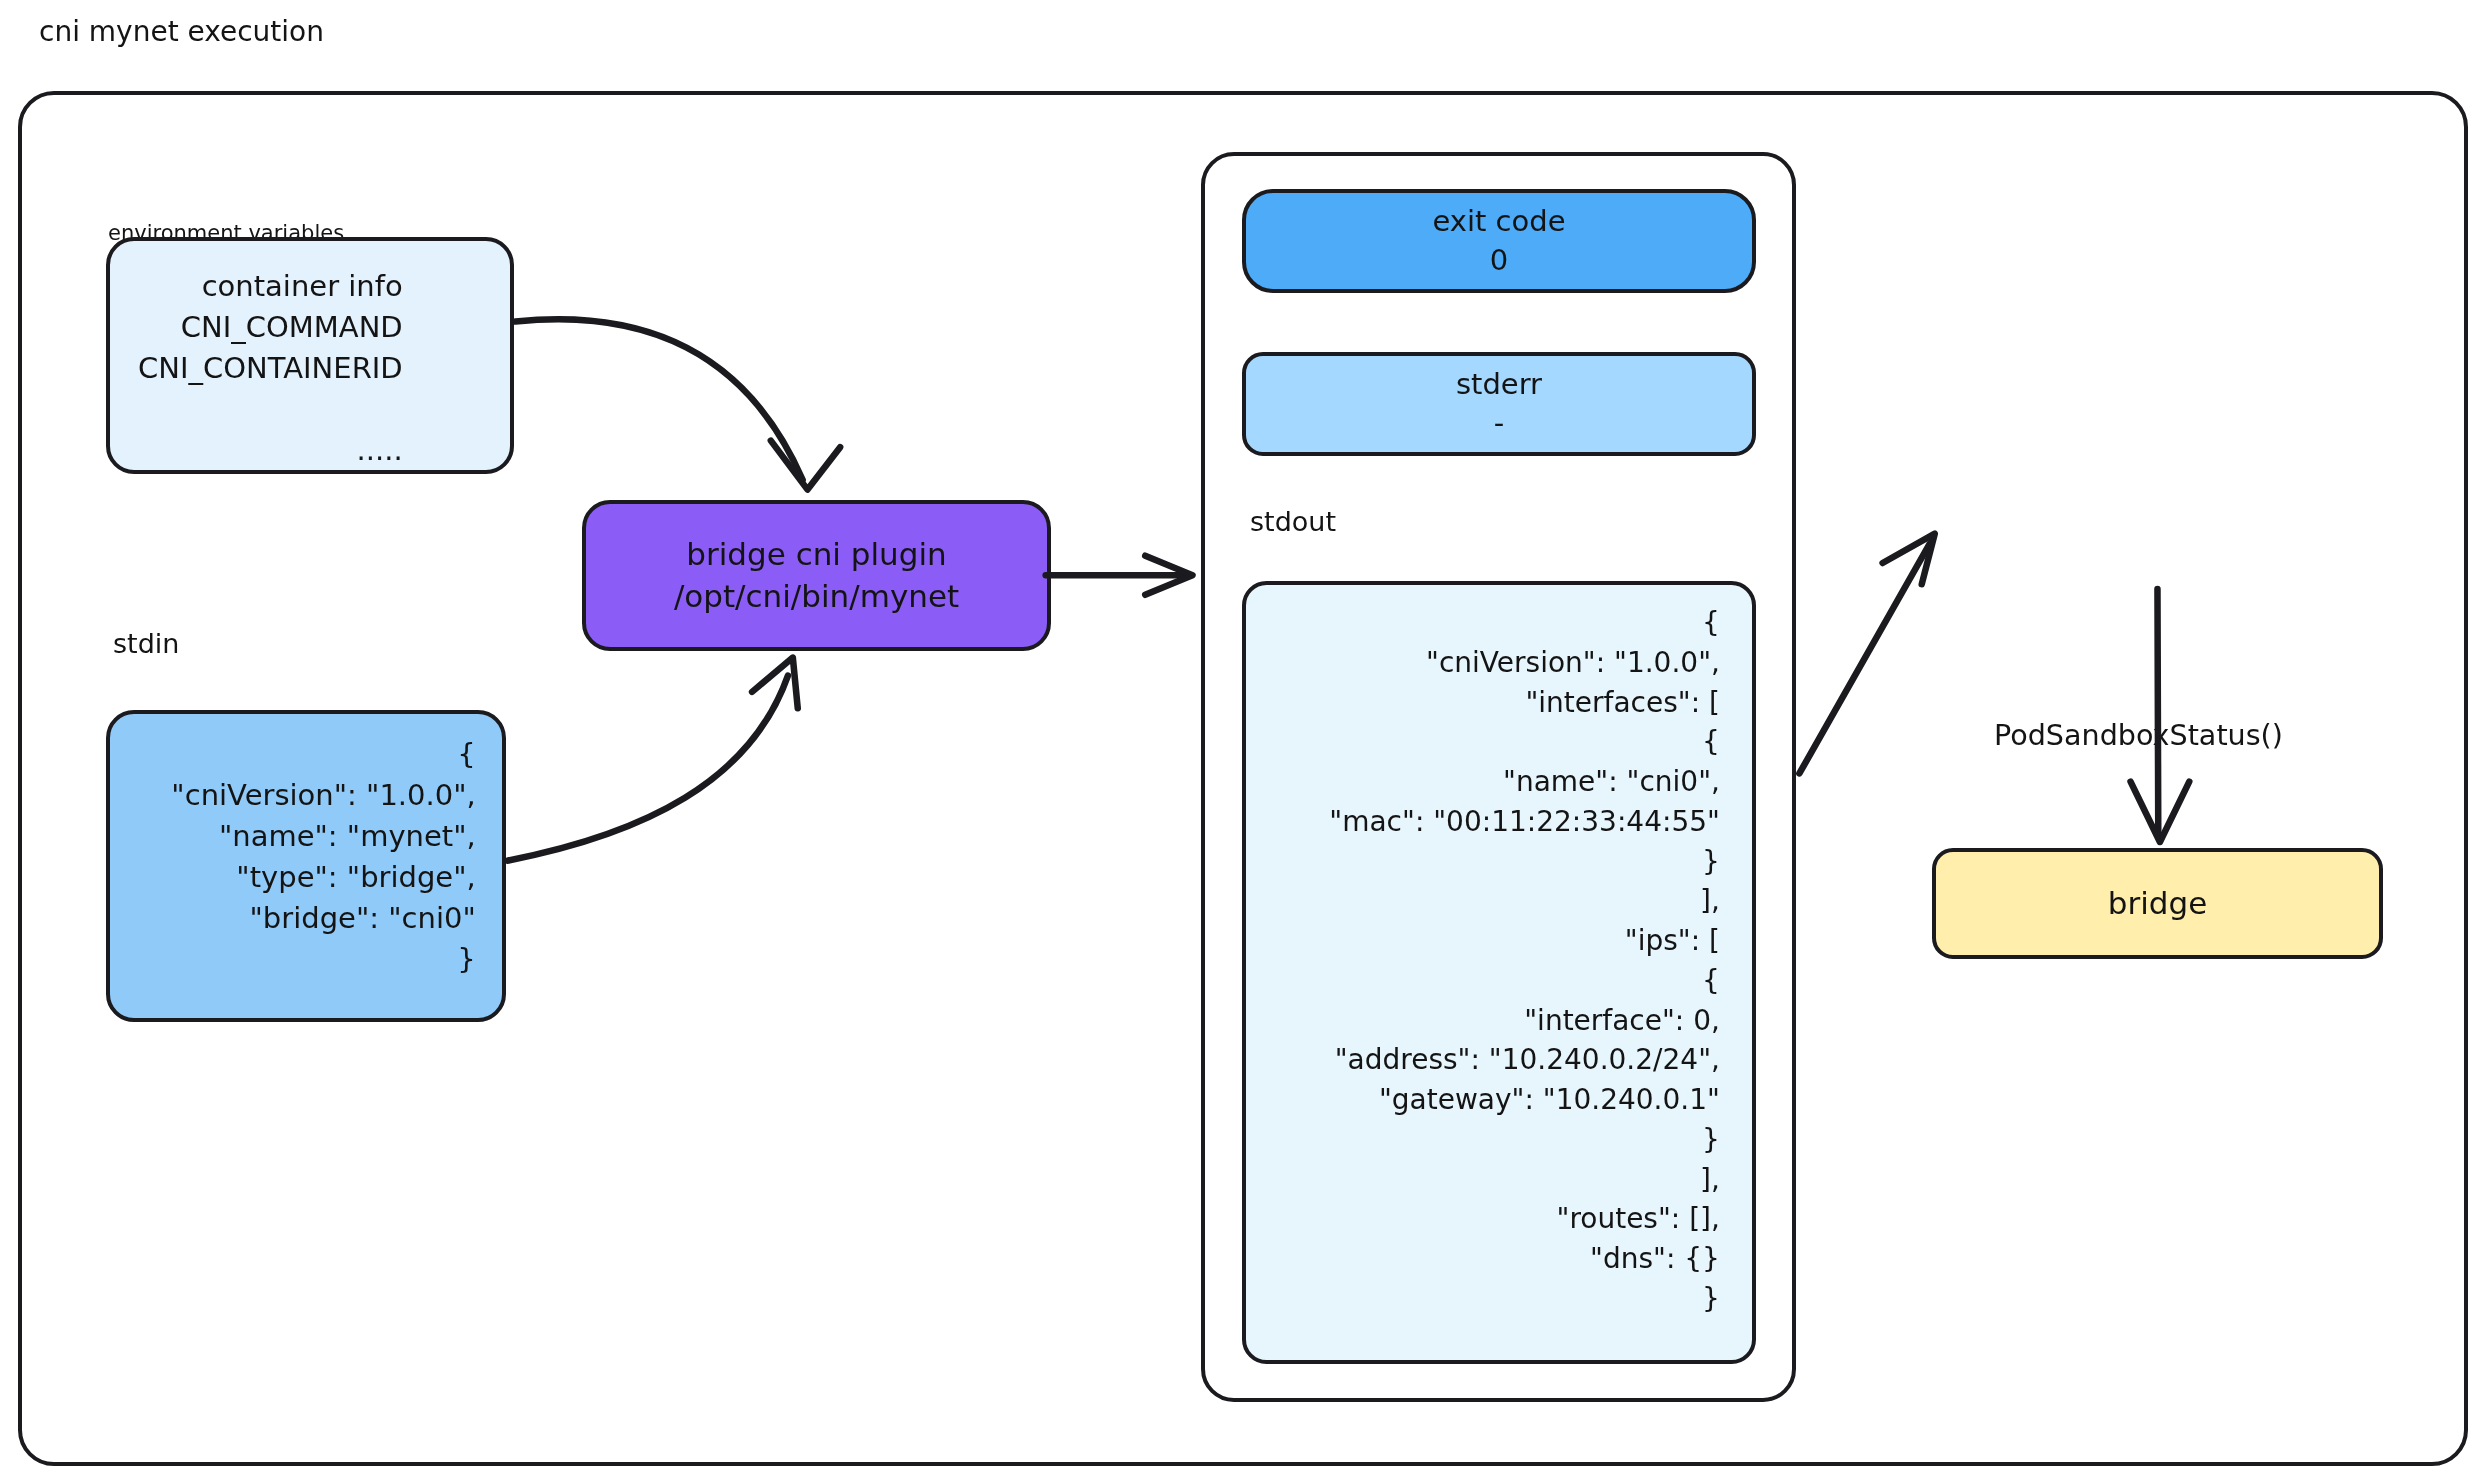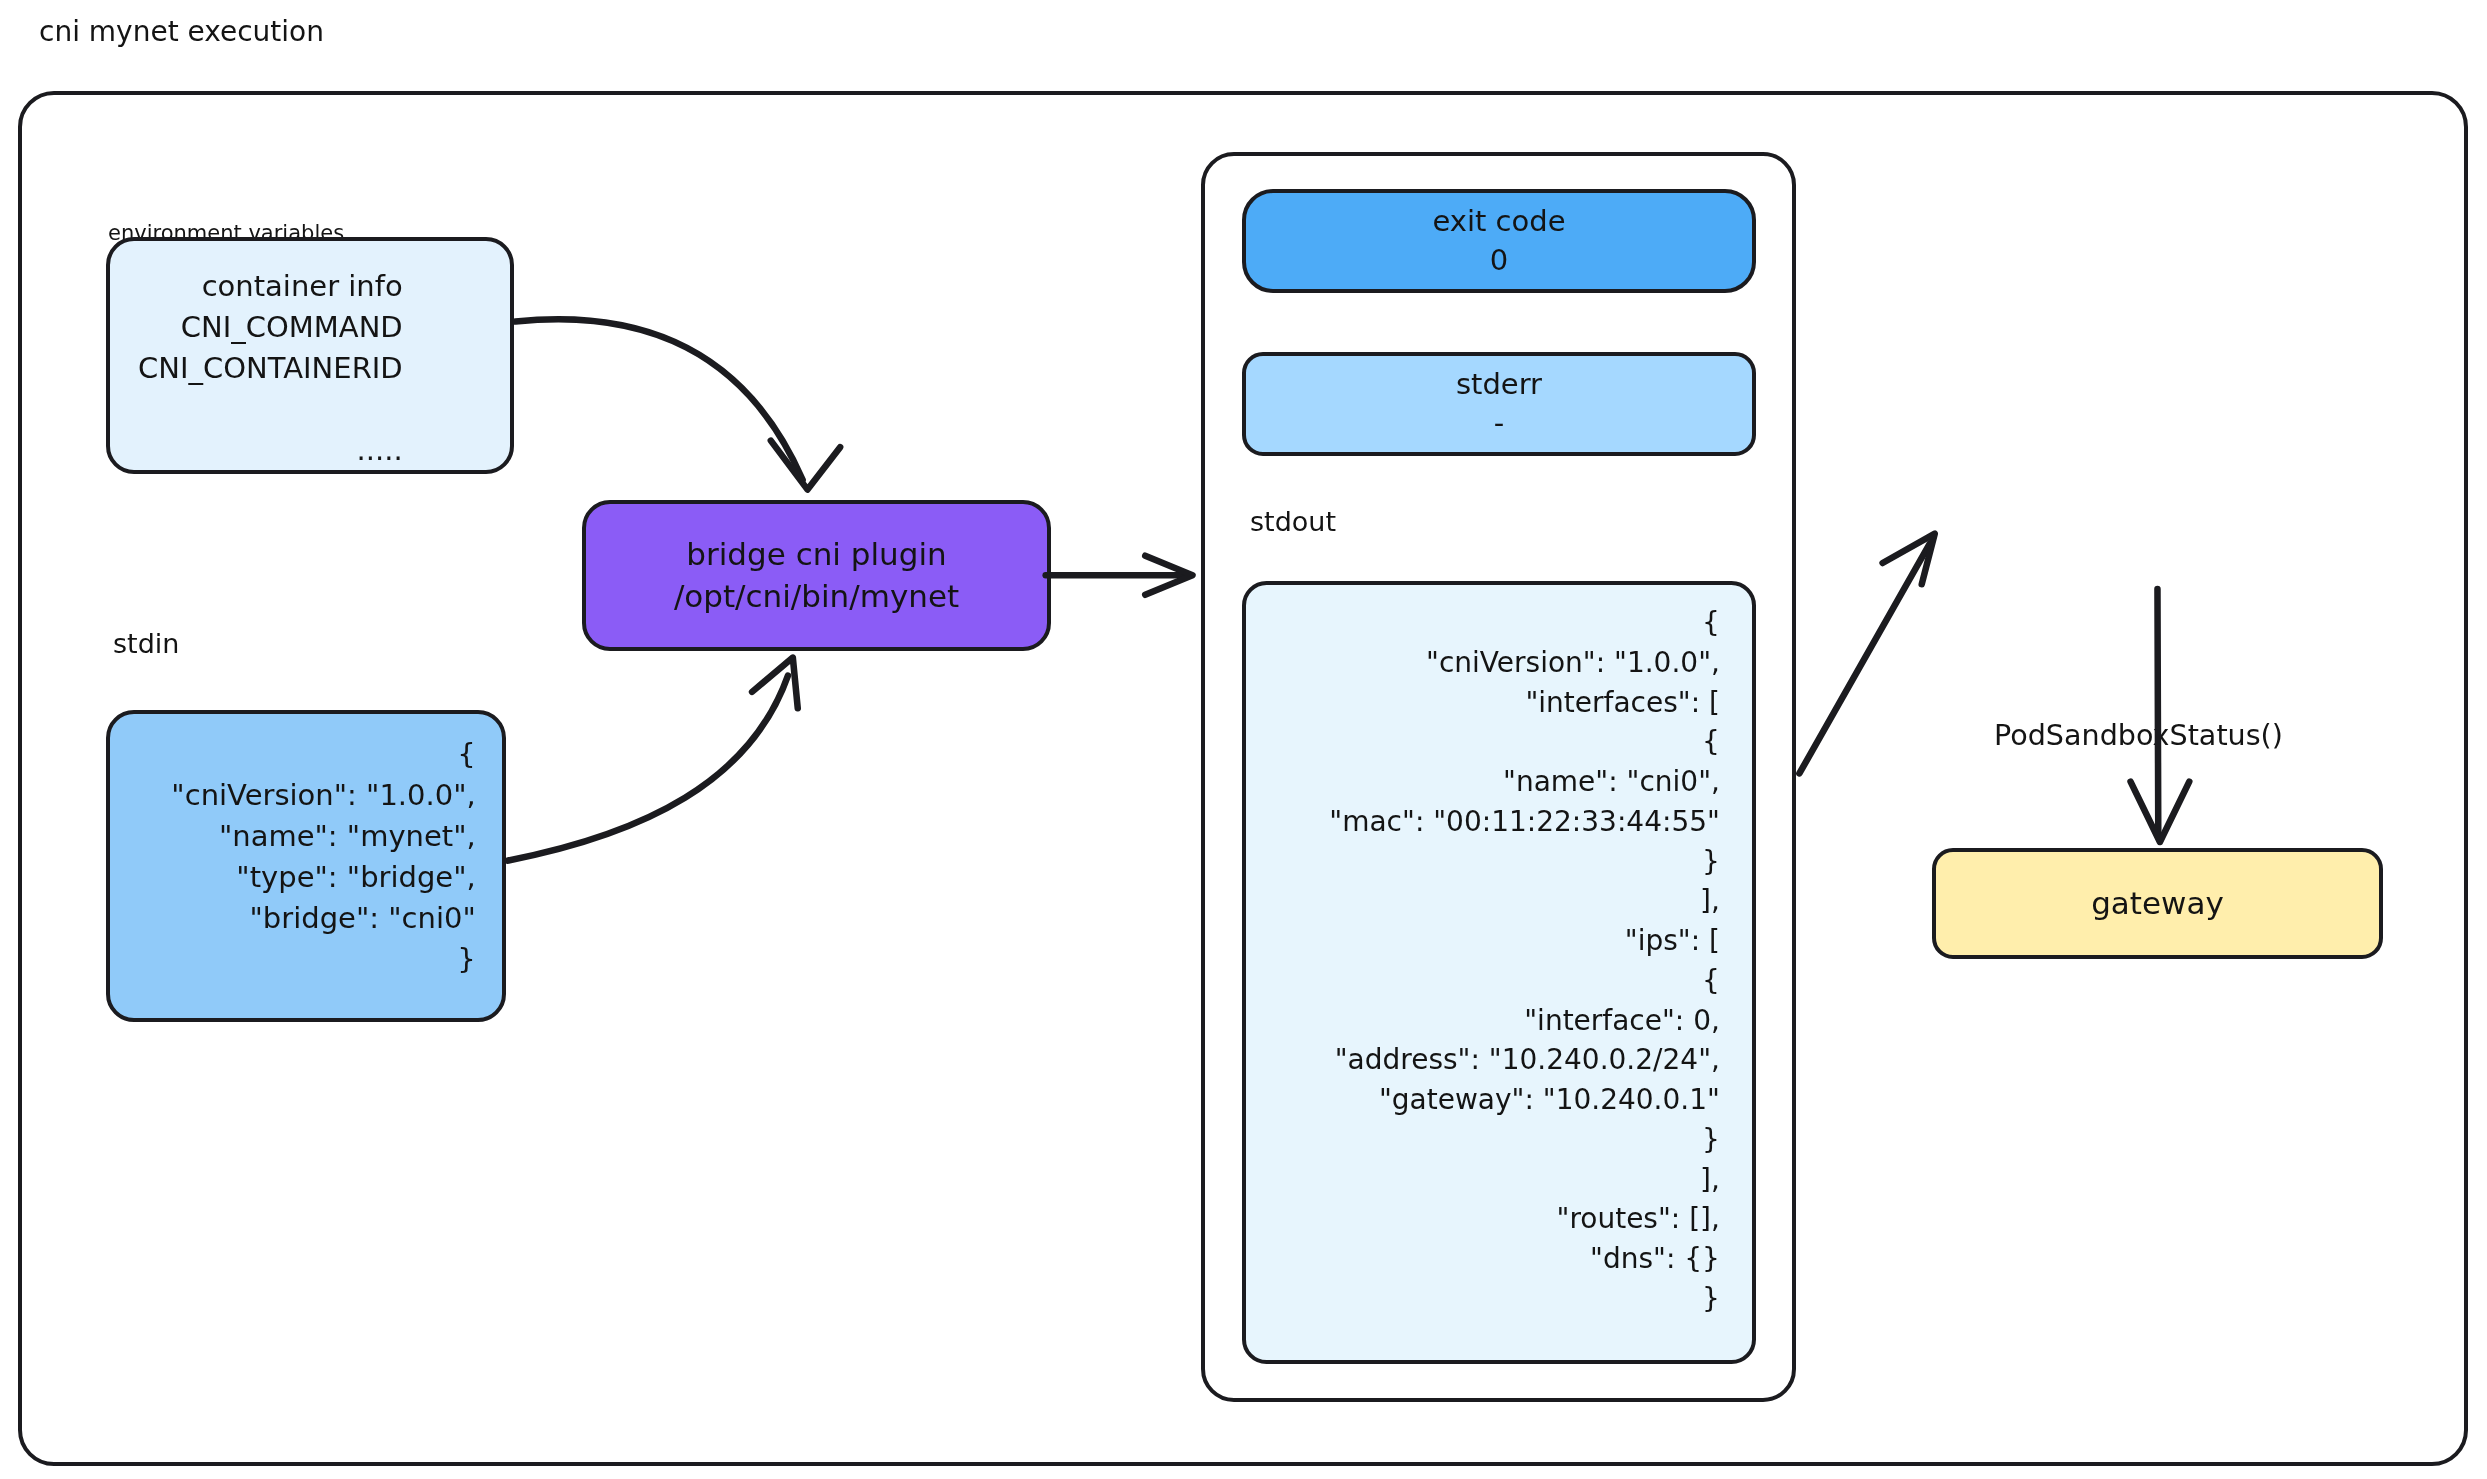--- a/index.html
+++ b/index.html
@@ -126,21 +126,21 @@
    ],
    "routes": [],
    "dns": {}
 }</div>
   </div>
 
 
   <div class="label" style="left:1994px; top:718px; font-size:28.6px;">PodSandboxStatus()</div>
 
   <div class="hbox" style="left:1932px; top:848px; width:451px; height:111px; background:#ffeeac; border-radius:21px; font-size:31px;">
-    <div>gateway</div>
+    <div>bridge</div>
   </div>
 
   <svg class="overlay" viewBox="0 0 3049 1814" xmlns="http://www.w3.org/2000/svg">
     <g fill="none" stroke="#1b1b1f" stroke-width="8" stroke-linecap="round" stroke-linejoin="round">
 
       <g>
         <path d="M632 394 C 790 378, 915 430, 984 588"></path>
         <path d="M945 540 L 990 600 L 1030 548"></path>
       </g>
 

